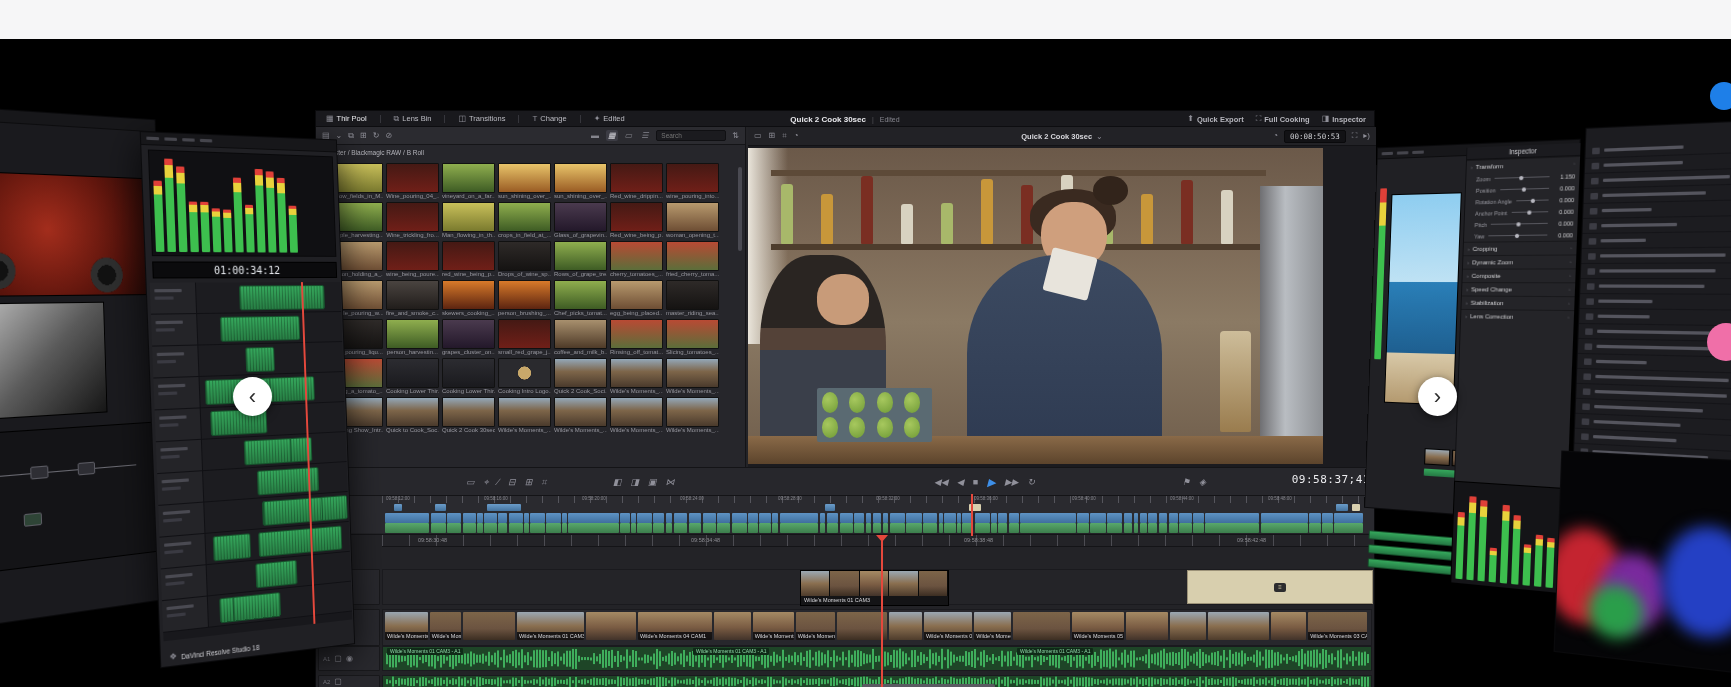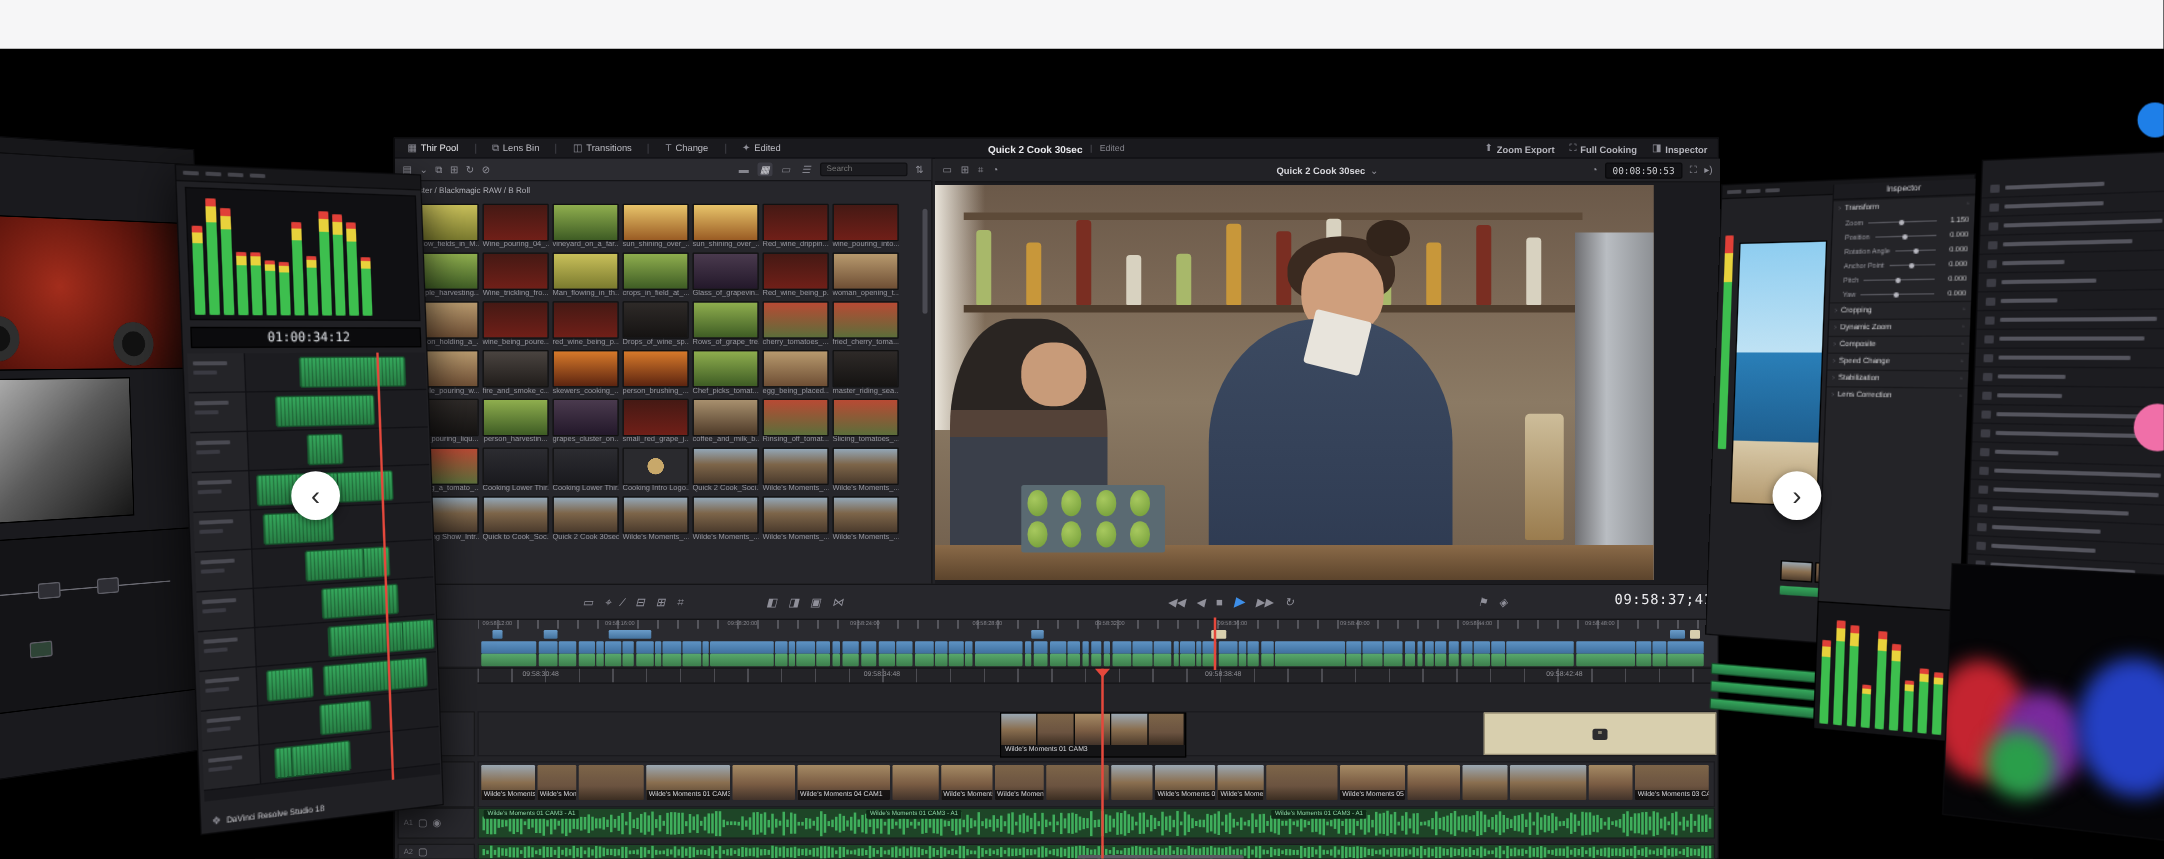--- a/index.html
+++ b/index.html
@@ -331,21 +331,21 @@
           <b>Edited</b>
         </span>
       <span class="titlewrap">
         <span class="wtitle">Quick 2 Cook 30sec</span>
         <span class="wsep">|</span>
         <span class="wstatus">Edited</span>
       </span>
       <span class="acts">
         <span class="act">
             <i class="ic">⬆</i>
-            <b>Zoom Export</b>
+            <b>Quick Export</b>
           </span>
         <span class="act">
             <i class="ic">⛶</i>
             <b>Full Cooking</b>
           </span>
         <span class="act">
             <i class="ic">◨</i>
             <b>Inspector</b>
           </span>
       </span>

